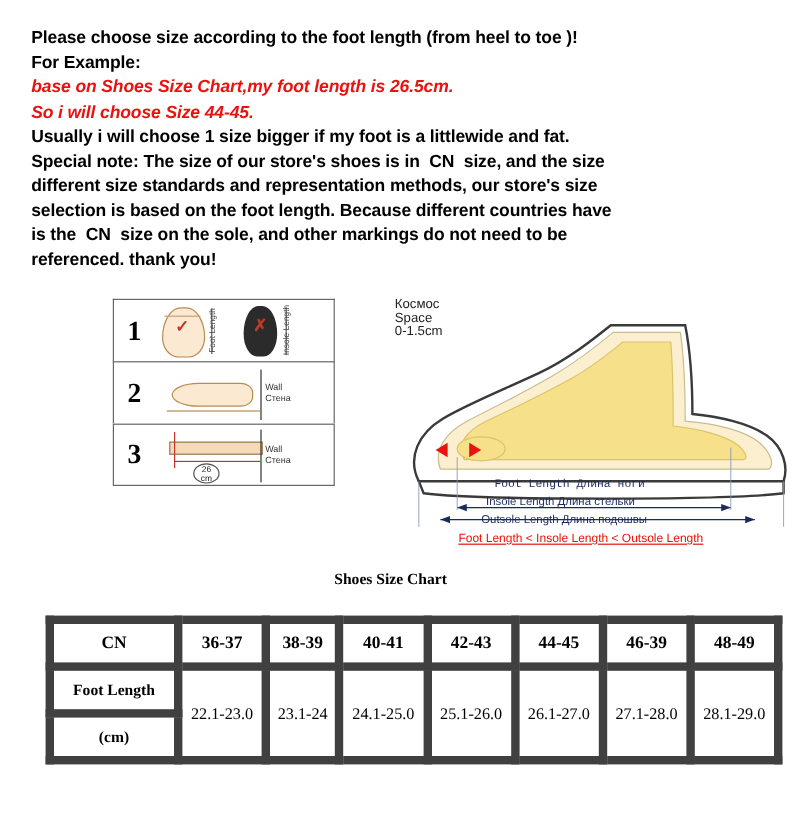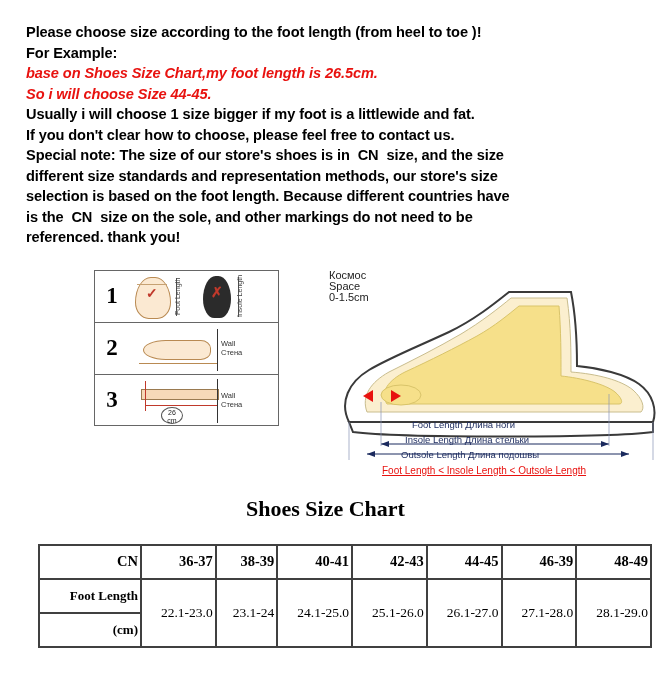--- a/index.html
+++ b/index.html
@@ -165,37 +165,37 @@
     font-size: 10px;
     color: #e8120f;
     white-space: nowrap;
     text-decoration: underline;
   }
   
   .chart-title {
     text-align: center;
     font-family: "Liberation Serif", serif;
     font-weight: bold;
-    font-size: 22px;
+    font-size: 13px;
     margin-top: 4px;
   }
   
   .table-wrap {
     margin-top: 22px;
     padding: 0 12px;
   }
   table.size-chart {
     border-collapse: collapse;
     width: 614px;
     margin: 0 auto;
     font-family: "Liberation Serif", serif;
   }
   table.size-chart td {
-    border: 2px solid #404040;
-    text-align: right;
+    border: 7px solid #404040;
+    text-align: center;
     font-size: 13.5px;
     height: 28px;
     padding: 2px 2px;
   }
   table.size-chart tr.head td {
     font-weight: bold;
     font-size: 14.5px;
   }
   td.label-cell {
     width: 96px;
@@ -210,21 +210,20 @@
 <body>
 
 <div class="page">
 
   <div class="intro">
     <div class="line">Please choose size according to the foot length (from heel to toe )!</div>
     <div class="line">For Example:</div>
     <div class="line red">base on Shoes Size Chart,my foot length is 26.5cm.</div>
     <div class="line red">So i will choose Size 44-45.</div>
     <div class="line">Usually i will choose 1 size bigger if my foot is a littlewide and fat.</div>
-    <div class="line">If you don't clear how to choose, please feel free to contact us.</div>
     <div class="line">Special note: The size of our store's shoes is in  CN  size, and the size</div>
     <div class="line">different size standards and representation methods, our store's size</div>
     <div class="line">selection is based on the foot length. Because different countries have</div>
     <div class="line">is the  CN  size on the sole, and other markings do not need to be</div>
     <div class="line">referenced. thank you!</div>
   </div>
 
   <div class="figures">
 
     <div class="steps">
@@ -315,21 +314,21 @@
         <line x1="58" y1="192" x2="320" y2="192" stroke="#1b2a5e" stroke-width="1"></line>
         <path d="M58 192 l8 -3 l0 6 z" fill="#1b2a5e"></path>
         <path d="M320 192 l-8 -3 l0 6 z" fill="#1b2a5e"></path>
 
         <line x1="40" y1="160" x2="40" y2="198" stroke="#8893b5" stroke-width="0.7"></line>
         <line x1="344" y1="160" x2="344" y2="198" stroke="#8893b5" stroke-width="0.7"></line>
         <line x1="72" y1="140" x2="72" y2="184" stroke="#8893b5" stroke-width="0.7"></line>
         <line x1="300" y1="132" x2="300" y2="184" stroke="#8893b5" stroke-width="0.7"></line>
       </svg>
 
-      <div class="dim-row" style="left:103px; top:157px;">Foot Length  Длина ноги</div>
+      <div class="dim-row" style="left:103px; top:157px;font-family:Liberation Mono, monospace;">Foot Length  Длина ноги</div>
       <div class="dim-row" style="left:96px; top:172px;">Insole Length  Длина стельки</div>
       <div class="dim-row" style="left:92px; top:187px;">Outsole Length  Длина подошвы</div>
       <div class="dim-note" style="left:73px; top:203px;">Foot Length &lt; Insole Length &lt; Outsole Length</div>
     </div>
   </div>
 
   <div class="chart-title">Shoes Size Chart</div>
 
   <div class="table-wrap">
     <table class="size-chart">

